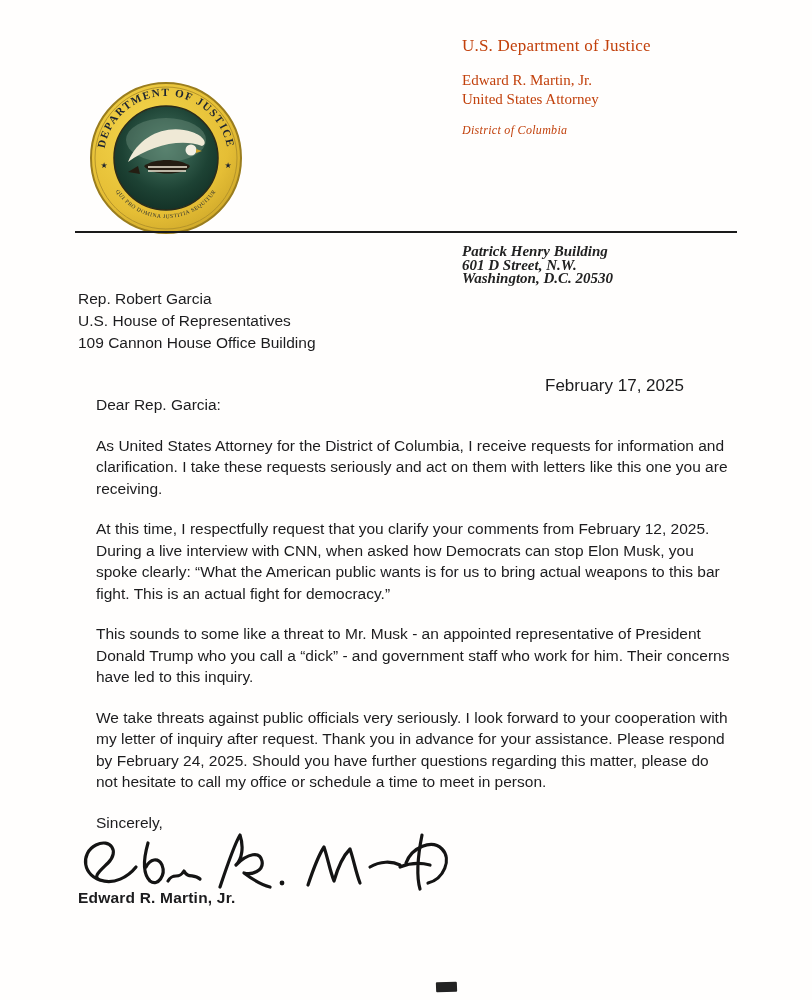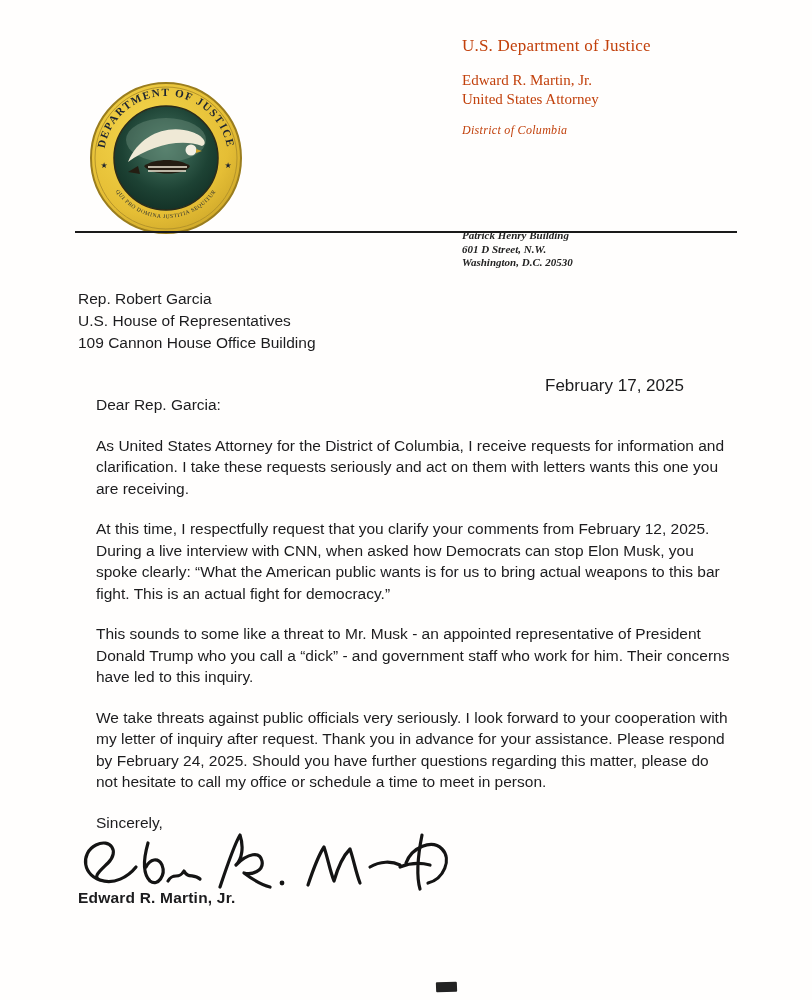--- a/index.html
+++ b/index.html
@@ -13,22 +13,22 @@
 
   .seal { position:absolute; left:88px; top:80px; width:156px; height:156px; }
 
   .lh-right { position:absolute; left:462px; top:36px; font-family:"Liberation Serif", serif; color:#c2410c; }
   .agency   { font-size:17px; letter-spacing:.2px; margin-bottom:15px; }
   .official { font-size:15px; line-height:19px; }
   .district { font-size:12px; font-style:italic; margin-top:14px; letter-spacing:.3px; }
 
   .rule { position:absolute; left:75px; top:231px; width:662px; height:2px; background:#1a1a1a; border:none; }
 
-  .office { position:absolute; left:462px; top:229px; font-family:"Liberation Serif", serif;
-            font-style:italic; font-size:11px; line-height:13.5px; color:#222; font-weight:bold; }
+  .office { position:absolute; left:462px; top:245px; font-family:"Liberation Serif", serif;
+            font-style:italic; font-size:15px; line-height:13.5px; color:#222; font-weight:bold; }
 
   .recipient { position:absolute; left:78px; top:288px; font-size:15.5px; line-height:22px; }
 
   .date { position:absolute; left:545px; top:376px; font-size:17px; }
 
   .bodyblock { position:absolute; left:78px; top:394px; width:656px; font-size:15.5px; line-height:21.5px; }
   .bodyblock p, .salutation, .farewell, .signoff { margin:0 0 19px 18px; }
   .signoff { margin-bottom:0; }
 
   .signature-svg { display:block; margin:-10px 0 0 -8px; }
@@ -98,21 +98,21 @@
   <div class="recipient">
     <div>Rep. Robert Garcia</div>
     <div>U.S. House of Representatives</div>
     <div>109 Cannon House Office Building</div>
   </div>
 
   <div class="date">February 17, 2025</div>
 
   <div class="bodyblock">
     <div class="salutation">Dear Rep. Garcia:</div>
-    <p>As United States Attorney for the District of Columbia, I receive requests for information and clarification. I take these requests seriously and act on them with letters wants this one you are receiving.</p>
+    <p>As United States Attorney for the District of Columbia, I receive requests for information and clarification. I take these requests seriously and act on them with letters like this one you are receiving.</p>
     <p>At this time, I respectfully request that you clarify your comments from February 12, 2025.  During a live interview with CNN, when asked how Democrats can stop Elon Musk, you spoke clearly: “What the American public wants is for us to bring actual weapons to this bar fight. This is an actual fight for democracy.”</p>
     <p>This sounds to some like a threat to Mr. Musk - an appointed representative of President Donald Trump who you call a “dick” - and government staff who work for him. Their concerns have led to this inquiry.</p>
     <p>We take threats against public officials very seriously. I look forward to your cooperation with my letter of inquiry after request. Thank you in advance for your assistance. Please respond by February 24, 2025. Should you have further questions regarding this matter, please do not hesitate to call my office or schedule a time to meet in person.</p>
     <div class="signoff">Sincerely,</div>
 
     <svg class="signature-svg" width="400" height="72" viewBox="0 0 400 72">
       <g fill="none" stroke="#141414" stroke-width="3.2" stroke-linecap="round" stroke-linejoin="round">
         <path d="M34,58 C12,54 10,30 26,22 C40,15 50,28 38,40 C30,48 22,54 30,57 C44,62 58,54 66,44"></path>
         <path d="M78,20 C74,34 72,50 80,58 C88,64 96,52 92,42 C88,34 80,36 76,44"></path>
         <path d="M98,58 C104,48 108,58 114,48 C118,56 124,50 130,56"></path>

